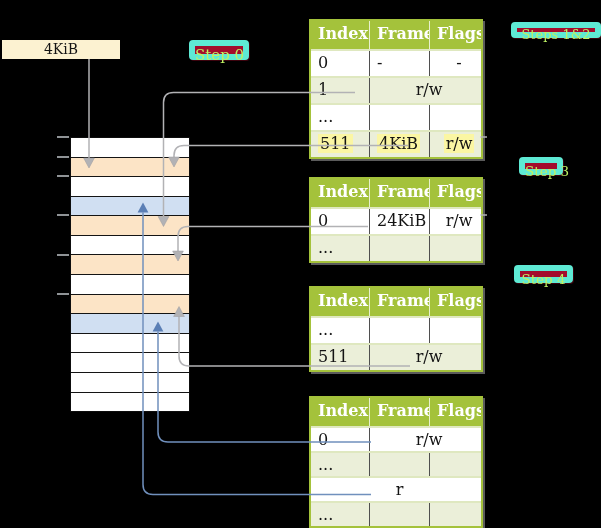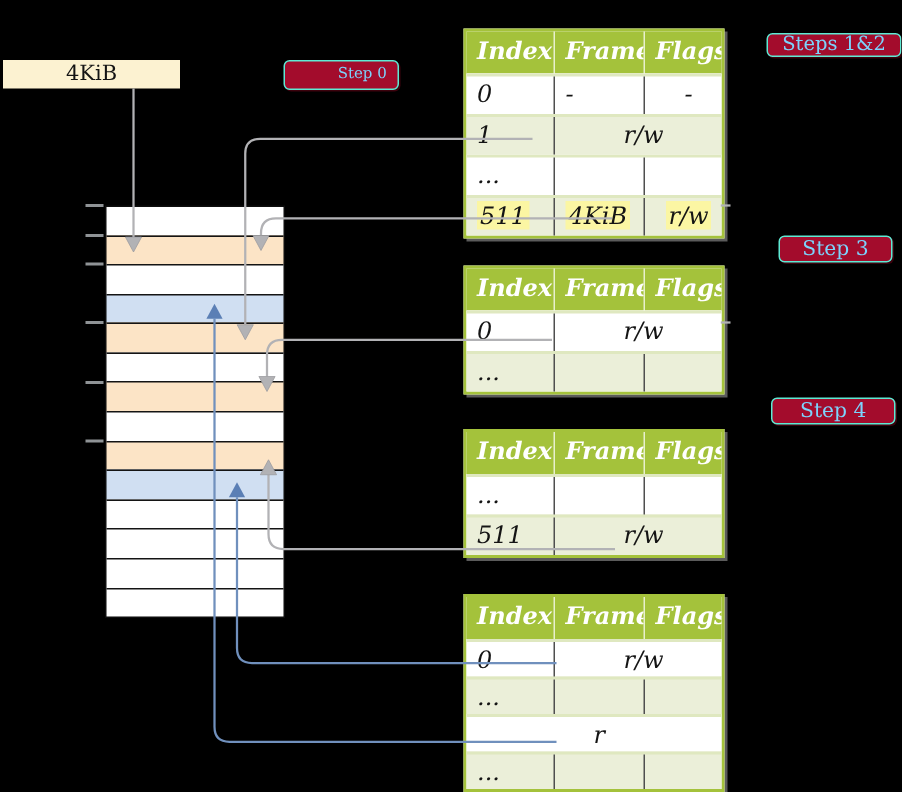--- a/index.html
+++ b/index.html
@@ -8,46 +8,45 @@
     font-family:"DejaVu Serif","Liberation Serif",serif;
   }
   
   .frame-label{
     position:absolute;left:2px;top:40px;width:118px;height:19px;
     background:#fcf2d1;color:#141414;font-size:14px;line-height:19px;text-align:center;
     z-index:3;
   }
   
   .badge{
-    position:absolute;background:#a30c2c;color:#7dd3fc;text-align:center;
-    border-radius:4px;border:1px solid #5eead4;box-sizing:border-box;
+    position:absolute;background:#a30c2c;color:#bef264;text-align:center;
+    border-radius:4px;border:6px solid #5eead4;box-sizing:border-box;
     box-shadow:1px 1px 0 #3c020d;z-index:3;white-space:nowrap;
   }
-  .badge.step0  {left:189px;top:40px;width:77px;height:20px;font-size:10px;line-height:18px;padding-left:28px;}
+  .badge.step0  {left:189px;top:40px;width:60px;height:20px;font-size:15px;line-height:18px;}
   .badge.steps12{left:511px;top:22px;width:90px;height:16px;font-size:13px;line-height:14px;}
-  .badge.step3  {left:519px;top:157px;width:76px;height:18px;font-size:13.5px;line-height:16px;}
-  .badge.step4  {left:514px;top:265px;width:83px;height:18px;font-size:13.5px;line-height:16px;}
+  .badge.step3  {left:519px;top:157px;width:44px;height:18px;font-size:13.5px;line-height:16px;}
+  .badge.step4  {left:514px;top:265px;width:59px;height:18px;font-size:13.5px;line-height:16px;}
   
   .memcol{
     position:absolute;left:70px;top:137px;width:120px;height:275px;
     display:flex;flex-direction:column;box-sizing:border-box;
     border:1px solid #0d0d0d;z-index:1;
   }
   .memrow{flex:1;}
   .memrow + .memrow{border-top:1.5px solid #141414;}
   .f-free {background:#ffffff;}
   .f-table{background:#fce4c6;}
   .f-page {background:#d0dff2;}
   .tick{position:absolute;left:57px;width:12px;height:2px;background:#8f9396;z-index:1;}
   
   .ptable{
     position:absolute;left:309px;width:170px;
     border:2px solid #a4c23b;background:#fff;z-index:2;
     box-shadow:2px 2px 0 rgba(140,140,140,.65);
-    font-style:italic;
   }
   .thead{display:flex;height:28px;background:#a4c23b;}
   .th{
     box-sizing:border-box;color:#fff;font-weight:bold;font-size:16px;
     padding:3px 0 0 7px;overflow:hidden;
   }
   .th + .th{border-left:1px solid rgba(255,255,255,.75);}
   .tr{display:flex;height:27px;box-sizing:border-box;border-top:2px solid #dfe8c0;background:#fff;}
   .t4 .tr{height:25px;}
   .tr.alt{background:#ebefd9;}
@@ -122,20 +121,21 @@
 </div>
 
 <div class="ptable" style="top:177px">
   <div class="thead">
     <div class="th c0">Index</div>
     <div class="th c1">Frame</div>
     <div class="th c2">Flags</div>
   </div>
   <div class="tr">
     <div class="td c0">0</div>
+    <div class="td c1">24KiB</div>
     <div class="td c2">r/w</div>
   </div>
   <div class="tr alt">
     <div class="td c0">...</div>
     <div class="td c1"></div>
     <div class="td c2"></div>
   </div>
 </div>
 
 <div class="ptable" style="top:286px">

